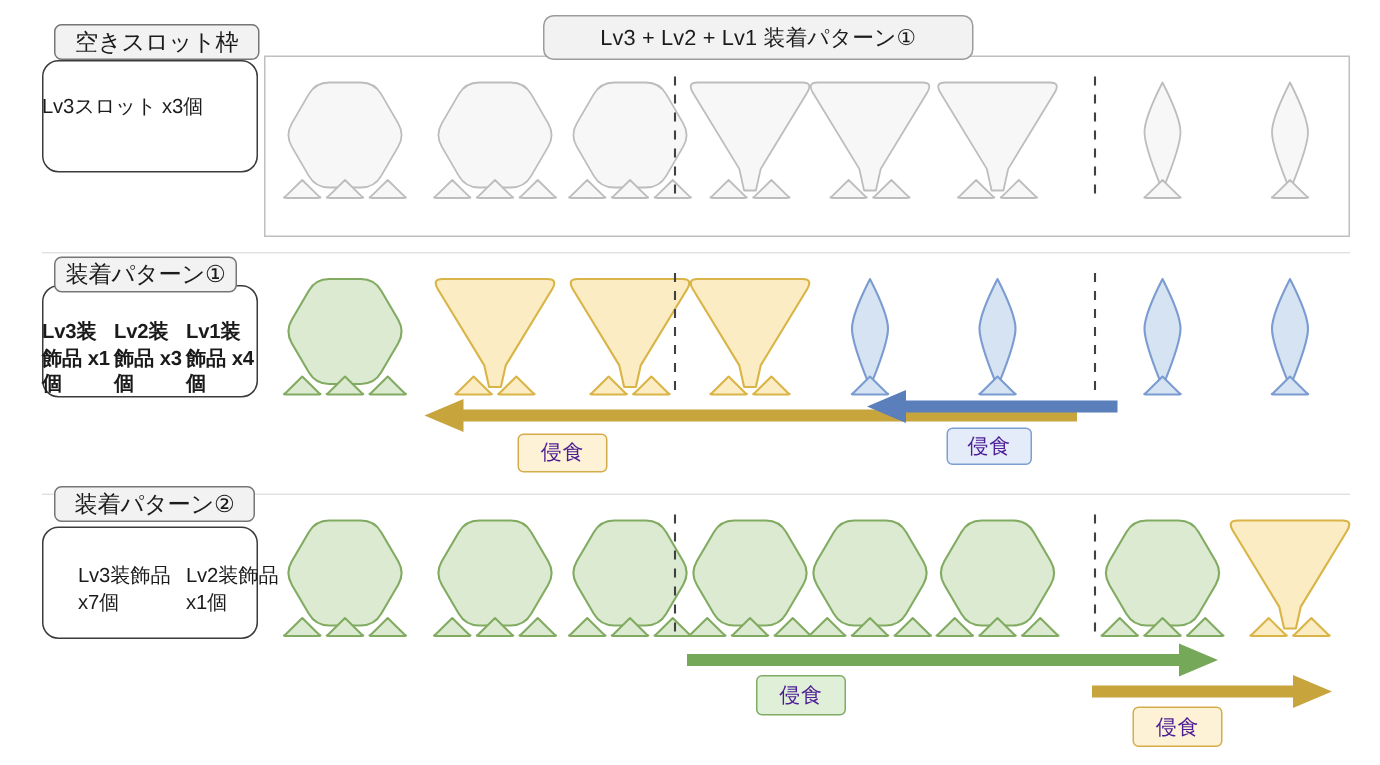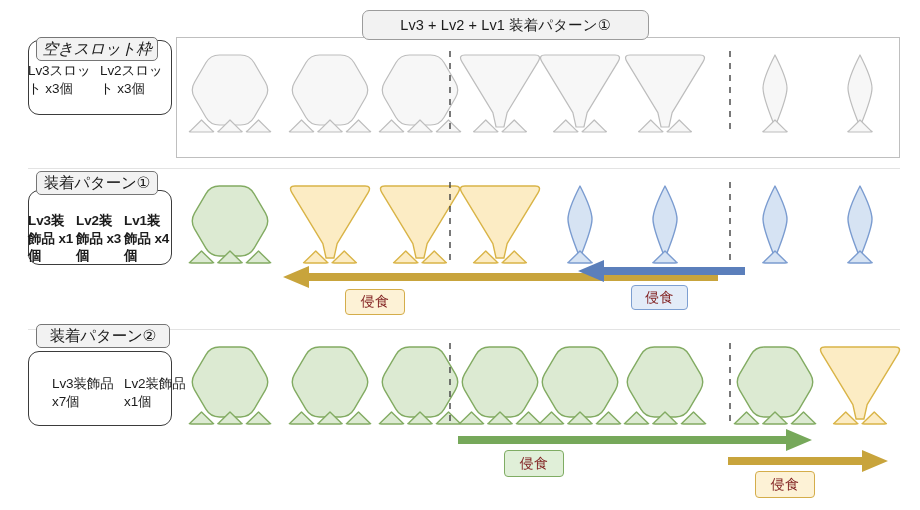--- a/index.html
+++ b/index.html
@@ -91,21 +91,21 @@
 
   
   .chip {
     position: absolute;
     box-sizing: border-box;
     border-radius: 4px;
     display: flex;
     align-items: center;
     justify-content: center;
     font-size: 14px;
-    color: #7f1d1d;
+    color: #4c1d95;
     letter-spacing: 0.5px;
   }
   .chip-gold { background: #fdf2d6; border: 1.2px solid #d4ad4a; }
   .chip-blue { background: #e3ecf8; border: 1.2px solid #7d9fd1; }
   .chip-green{ background: #e0efd8; border: 1.2px solid #7fac63; }
 </style>
 </head>
 <body>
 
 <div id="stage">
@@ -200,26 +200,25 @@
       <path d="M728,457L862,457L862,450L888,461L862,472L862,465L728,465Z" fill="#c8a43c" stroke="none"></path>
     </svg>
 
   <div class="regionframe" style="left:176px; top:37px; width:724px; height:121px;"></div>
 
   <div class="pill" style="left:362px; top:10px; width:287px; height:30px;">
     <span>Lv3 + Lv2 + Lv1 装着パターン①</span>
   </div>
 
   <div class="notebox" style="left:28px; top:40px; width:144px; height:75px;"></div>
-  <div class="notehdr" style="left:36px; top:37px; width:122px; height:24px;font-style:italic;">
+  <div class="notehdr" style="left:36px; top:16px; width:137px; height:24px;">
     <span>空きスロット枠</span>
   </div>
   <div class="notelines" style="left:28px; top:62px; width:144px;">
     <span>Lv3スロット x3個</span>
-    <span>Lv2スロット x3個</span>
   </div>
 
   <div class="hsep" style="left:28px; top:168px; width:872px;"></div>
 
   <div class="notebox" style="left:28px; top:190px; width:144px; height:75px;"></div>
   <div class="notehdr" style="left:36px; top:171px; width:122px; height:24px;">
     <span>装着パターン①</span>
   </div>
   <div class="notelines" style="left:28px; top:212px; width:144px;font-weight:bold;">
     <span>Lv3装飾品 x1個</span>

